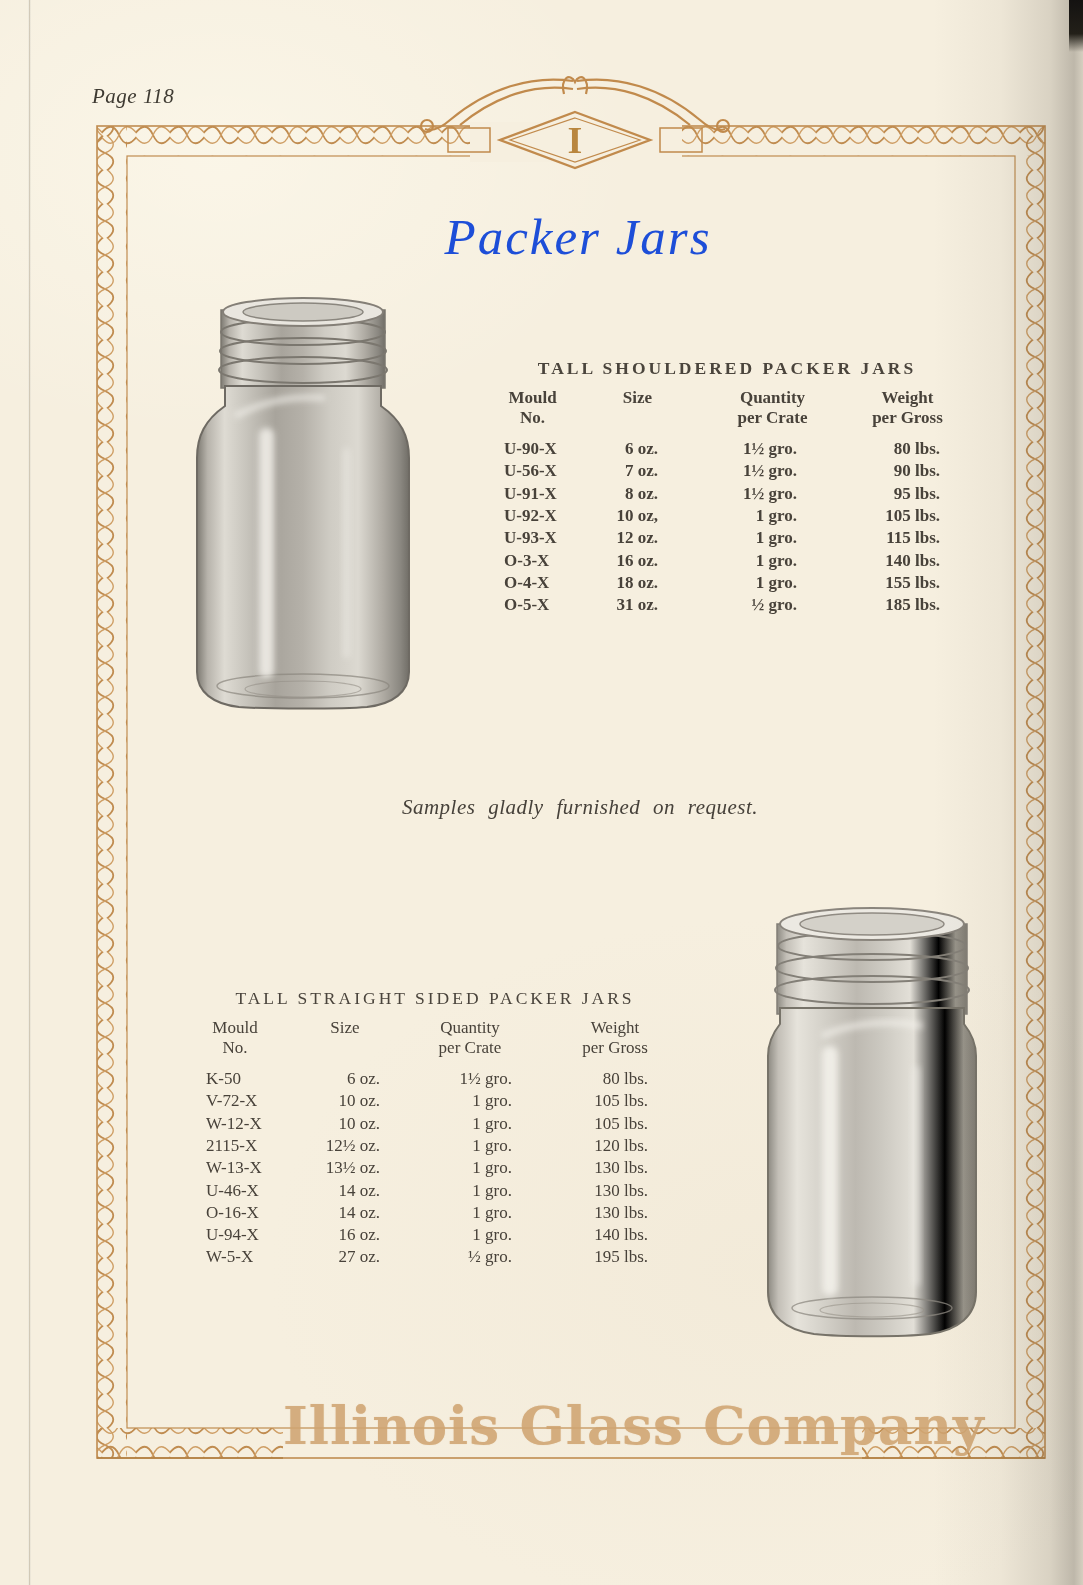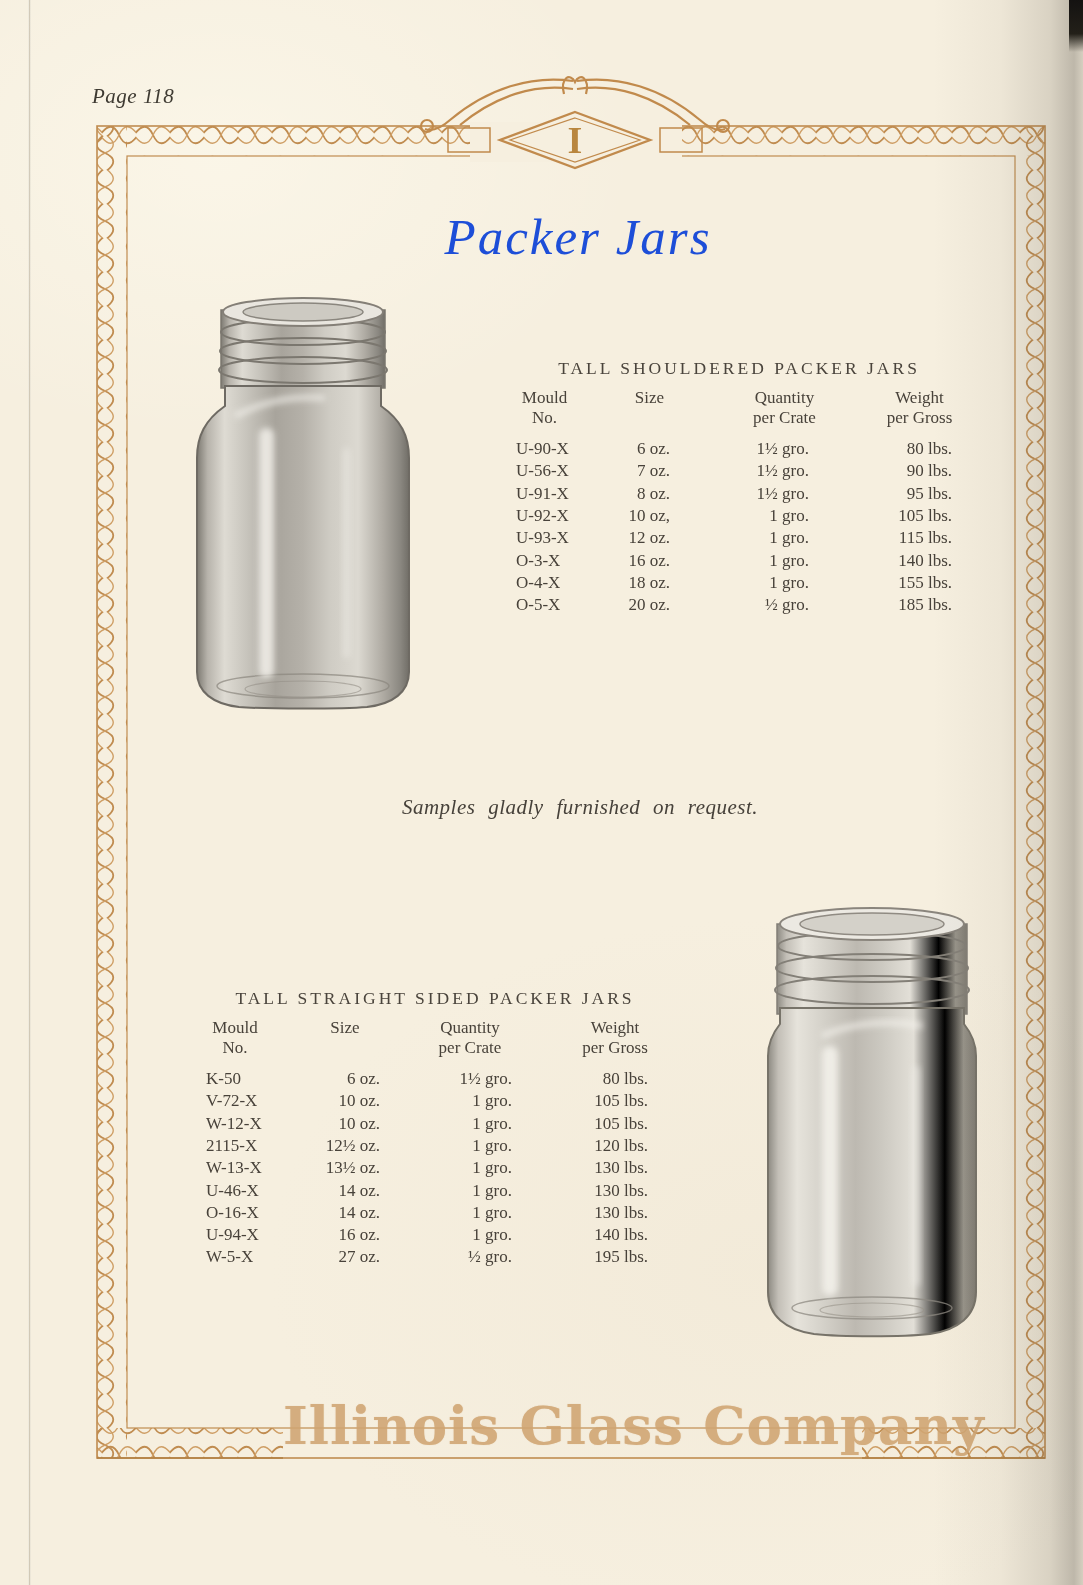--- a/index.html
+++ b/index.html
@@ -36,21 +36,21 @@
   .th{text-align:center;line-height:1.18;}
   .th span{display:block;}
   .rows{margin-top:11px;}
   .row{display:grid;height:22.3px;align-items:baseline;}
   .t1 .tbl-head,.t1 .row{grid-template-columns:105px 105px 165px 105px;}
   .t2 .tbl-head,.t2 .row{grid-template-columns:110px 110px 140px 150px;}
   .c0{padding-left:24px;}
   .c1,.c2,.c3{text-align:right;}
   .t1 .c1{padding-right:32px;} .t1 .c2{padding-right:58px;} .t1 .c3{padding-right:20px;}
   .t2 .c0{padding-left:26px;} .t2 .c1{padding-right:20px;} .t2 .c2{padding-right:28px;} .t2 .c3{padding-right:42px;}
-  .t1{left:492px;top:358px;width:480px;}
+  .t1{left:480px;top:358px;width:480px;font-weight:bold;}
   .t1 .tbl-title{text-indent:14px;}
   .t2{left:180px;top:988px;width:510px;}
   
   #footer-brand{left:283px;top:1394px;width:580px;text-align:center;
     font-family:"DejaVu Serif", serif;font-weight:bold;font-size:53px;
     color:#d0a572;opacity:.88;letter-spacing:1px;white-space:nowrap;
     text-shadow:0 0 1px rgba(208,165,114,.5);}
   
   .patch{background:#f6efdf;}
   #crest-patch{left:470px;top:122px;width:212px;height:40px;}
@@ -210,21 +210,21 @@
           <span class="c3">140 lbs.</span>
         </div>
       <div class="row">
           <span class="c0">O-4-X</span>
           <span class="c1">18 oz.</span>
           <span class="c2">1 gro.</span>
           <span class="c3">155 lbs.</span>
         </div>
       <div class="row">
           <span class="c0">O-5-X</span>
-          <span class="c1">20 oz.</span>
+          <span class="c1">31 oz.</span>
           <span class="c2">½ gro.</span>
           <span class="c3">185 lbs.</span>
         </div>
     </div>
   </section>
 
   <div class="abs" id="note">Samples gladly furnished on request.</div>
 
   <section class="tbl t2">
     <div class="tbl-title">TALL STRAIGHT SIDED PACKER JARS</div>

